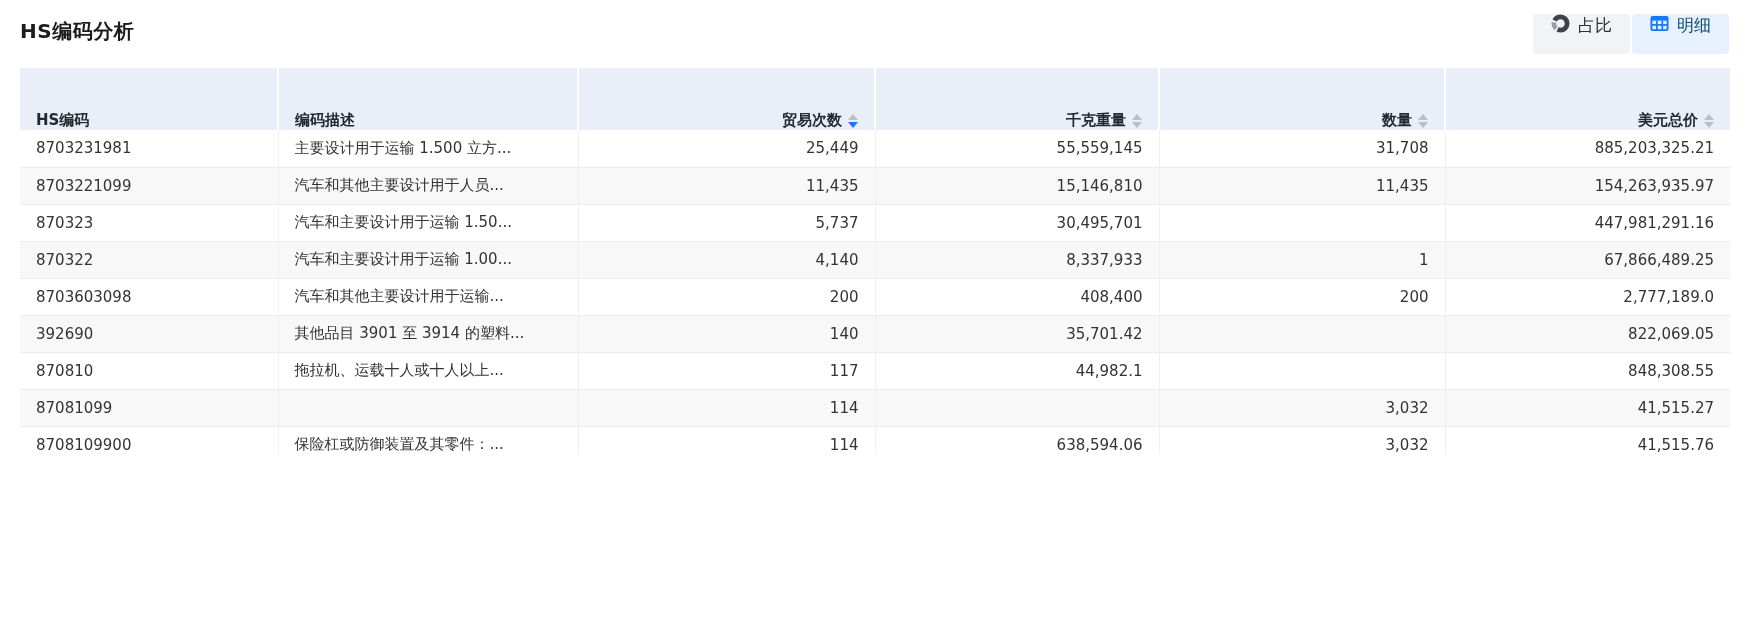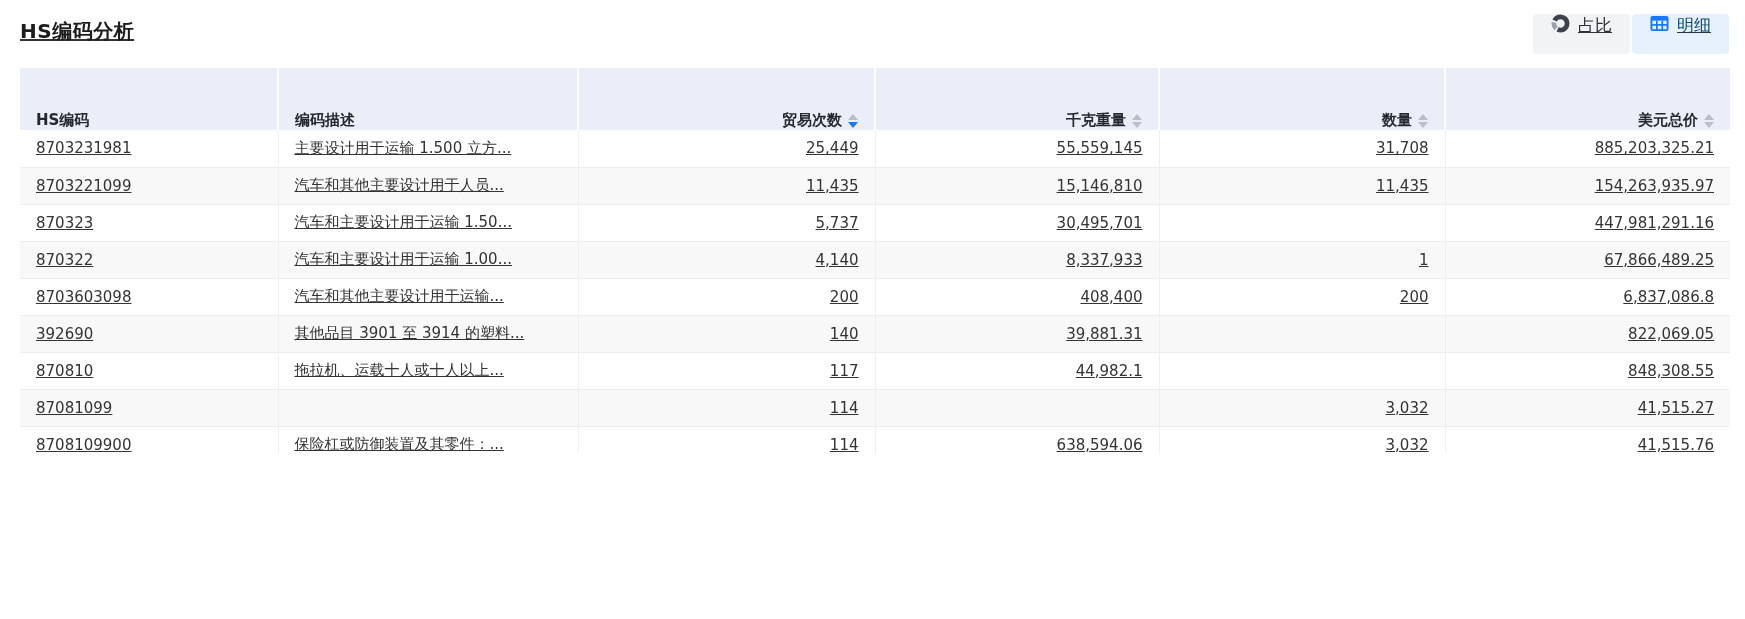--- a/index.html
+++ b/index.html
@@ -1,18 +1,18 @@
 <!DOCTYPE html>
 <html><head>
 <meta charset="utf-8">
 <style>
   * { margin:0; padding:0; box-sizing:border-box; }
   html,body { width:1745px; height:619px; background:#ffffff;
     font-family:"DejaVu Sans","Liberation Sans",sans-serif; color:#333; }
-  .page { width:1745px; height:454px; padding:14px 16px 0 20px; overflow:hidden;text-decoration:underline; }
+  .page { width:1745px; height:454px; padding:14px 16px 0 20px; overflow:hidden; }
 
   
   .topbar { display:flex; align-items:flex-start; justify-content:space-between; height:54px; }
   .page-title { font-size:20px; font-weight:600; color:#1c1c1c; padding-top:4px; letter-spacing:.5px; }
   .view-toggle { display:flex; gap:2px; }
   .toggle-btn { display:flex; align-items:flex-start; gap:8px; height:40px; padding:0 18px;
     font-size:17px; border-radius:4px; cursor:pointer; background:#f2f3f5; color:#2b2f36; border:none; }
   .toggle-btn.active { background:#e7f1fd; color:#0c4a6e; }
   .toggle-btn svg { display:block; }
 
@@ -162,27 +162,27 @@
           <td class="ar">8,337,933</td>
           <td class="ar">1</td>
           <td class="ar">67,866,489.25</td>
         </tr>
         <tr>
           <td class="al">8703603098</td>
           <td class="al">汽车和其他主要设计用于运输...</td>
           <td class="ar">200</td>
           <td class="ar">408,400</td>
           <td class="ar">200</td>
-          <td class="ar">6,837,086.8</td>
+          <td class="ar">2,777,189.0</td>
         </tr>
         <tr>
           <td class="al">392690</td>
           <td class="al">其他品目 3901 至 3914 的塑料...</td>
           <td class="ar">140</td>
-          <td class="ar">39,881.31</td>
+          <td class="ar">35,701.42</td>
           <td class="ar"></td>
           <td class="ar">822,069.05</td>
         </tr>
         <tr>
           <td class="al">870810</td>
           <td class="al">拖拉机、运载十人或十人以上...</td>
           <td class="ar">117</td>
           <td class="ar">44,982.1</td>
           <td class="ar"></td>
           <td class="ar">848,308.55</td>

